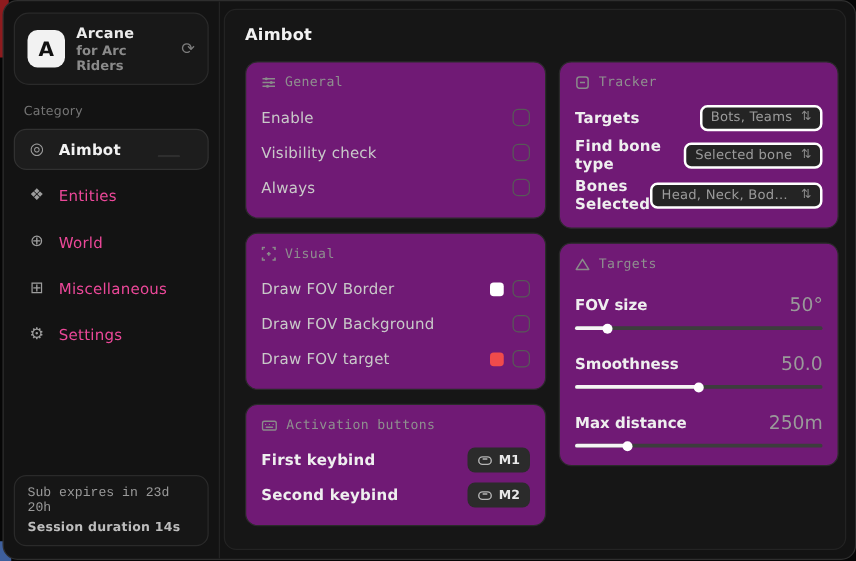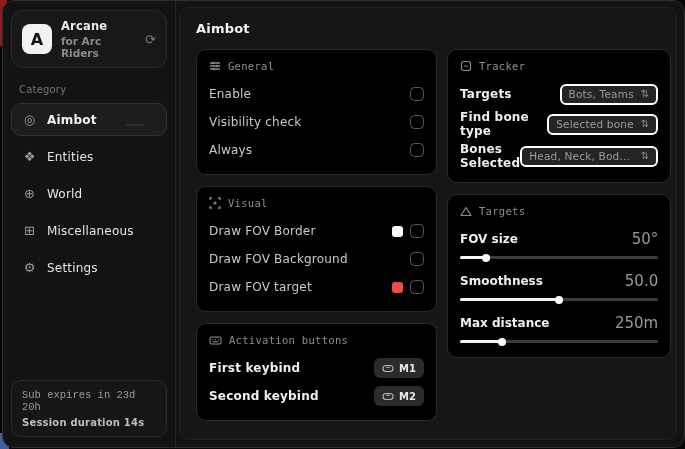--- a/index.html
+++ b/index.html
@@ -27,40 +27,40 @@
   .brand .bt .t2 { font-size:10.5px; color:#8b8b8b; margin-top:2px;font-weight:bold; }
   .brand .refresh { color:#7c7c7c; font-size:13px; line-height:1; cursor:pointer; }
 
   .cat-label { font-size:10px; color:#757575; margin:16px 0 8px 8px; letter-spacing:.2px; }
 
   .nav { display:flex; flex-direction:column; gap:4px; }
   .nav-item { height:33px; border-radius:10px; display:flex; align-items:center;
     gap:10px; padding:0 10px; border:1px solid transparent; cursor:pointer; position:relative; }
   .nav-item.active { background:#1d1d1d; border-color:#313131; }
   .nav-item .nicon { width:15px; text-align:center; color:#9d9d9d; font-size:13px; line-height:1; }
-  .nav-item .nlabel { font-size:12px; color:#e5e5e5; letter-spacing:.2px; }
+  .nav-item .nlabel { font-size:12px; color:#ec4899; letter-spacing:.2px; }
   .nav-item.active .nlabel { color:#f2f2f2; font-weight:bold; }
   .nav-item .hint { position:absolute; right:22px; bottom:9px; width:18px; height:0;
     border-bottom:2px solid rgba(255,255,255,0.08); border-radius:2px; }
 
   .side-footer { margin-top:auto; border:1px solid #2a2a2a; background:#161616;
     border-radius:10px; padding:8px 10px; }
   .side-footer .f1 { font-family:Liberation Mono, monospace; font-size:10.5px; color:#9a9a9a; }
   .side-footer .f2 { font-size:10px; font-weight:bold; color:#bdbdbd; margin-top:4px; letter-spacing:.2px; }
 
   
   .main { flex:1; margin:6px 7px 7px 3px; border:1px solid #232323; border-radius:10px;
     background:#161616; padding:13px 12px 12px 16px; overflow:hidden; }
   .page-title { font-size:13px; font-weight:bold; color:#f2f2f2; margin-bottom:13px; letter-spacing:.2px; }
 
   .cols { display:flex; gap:10px; align-items:flex-start; }
   .col-left  { width:241px; flex:0 0 241px; display:flex; flex-direction:column; gap:11px; }
   .col-right { flex:1; display:flex; flex-direction:column; gap:11px;justify-content:space-between; }
 
-  .card { background:#000000; border:1px solid #2a2a2a; border-radius:10px; padding:10px 12px 12px 12px; }
+  .card { background:#701a75; border:1px solid #2a2a2a; border-radius:10px; padding:10px 12px 12px 12px; }
   .card-head { display:flex; align-items:center; gap:7px; margin-bottom:10px; }
   .card-head .chicon { color:#8a8a8a; display:flex; }
   .card-head .chtext { font-family:"DejaVu Sans Mono", monospace; font-size:10.5px; color:#8f8f8f; letter-spacing:.3px; }
 
   .row { display:flex; align-items:center; justify-content:space-between; min-height:24px; }
   .row + .row { margin-top:4px; }
   .row .rlabel { font-size:12px; color:#c9c9c9; letter-spacing:.2px; }
   .row .rlabel.strong { color:#efefef; font-weight:bold; font-size:12px; }
 
   .rctrl { display:flex; align-items:center; gap:7px; }
@@ -73,21 +73,21 @@
   .select-pill .sval { font-size:10.5px; color:#9b9b9b; white-space:nowrap; overflow:hidden;
     text-overflow:ellipsis; letter-spacing:.2px; }
   .select-pill .sarr { font-size:10px; color:#8a8a8a; line-height:1; }
 
   .key-pill { display:flex; align-items:center; gap:5px; background:#2b2b2b;
     border-radius:6px; height:20px; padding:0 8px; cursor:pointer; }
   .key-pill .kicon { display:flex; color:#b5b5b5; }
   .key-pill .ktext { font-size:10px; font-weight:bold; color:#e9e9e9; }
 
   
-  .srow { margin-top:13px; }
+  .srow { margin-top:18px; }
   .srow .top { display:flex; justify-content:space-between; align-items:center; }
   .srow .top .rlabel { font-size:12px; font-weight:bold; color:#efefef; }
   .srow .top .rval { font-size:15px; color:#9a9a9a; }
   .slider { margin:8px 0 10px 0; height:3px; background:#3d3d3d; border-radius:2px; position:relative; cursor:pointer; }
   .slider .fill { height:3px; background:#f5f5f5; border-radius:2px; position:relative; }
   .slider .fill::after { content:""; position:absolute; right:-4px; top:50%; transform:translateY(-50%);
     width:8px; height:8px; background:#ffffff; border-radius:50%; }
   .srow:last-child .slider { margin-bottom:2px; }
 </style>
 </head>

